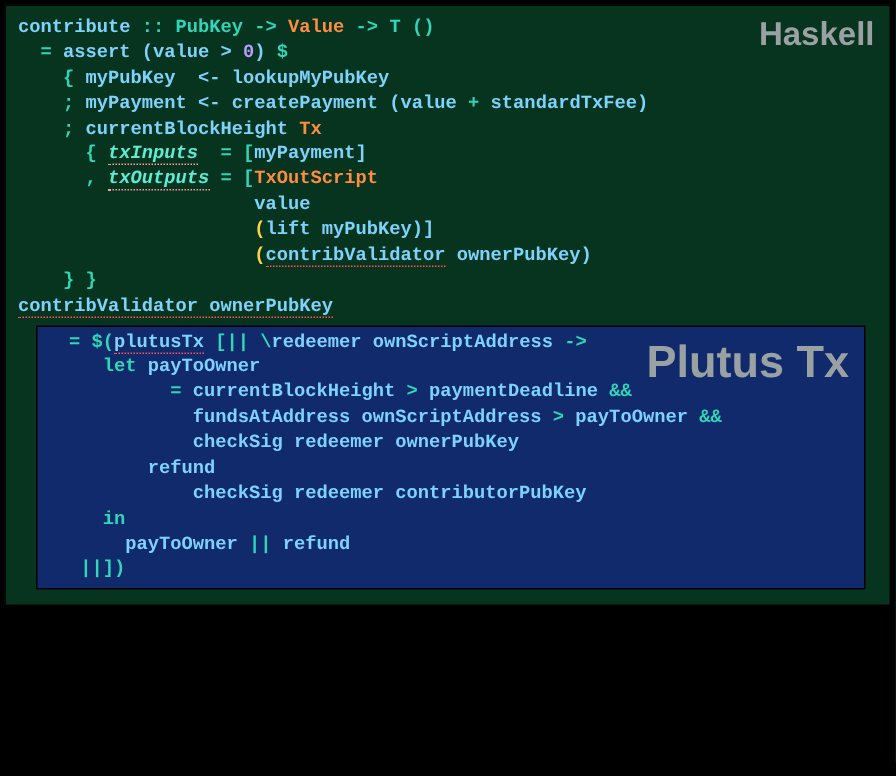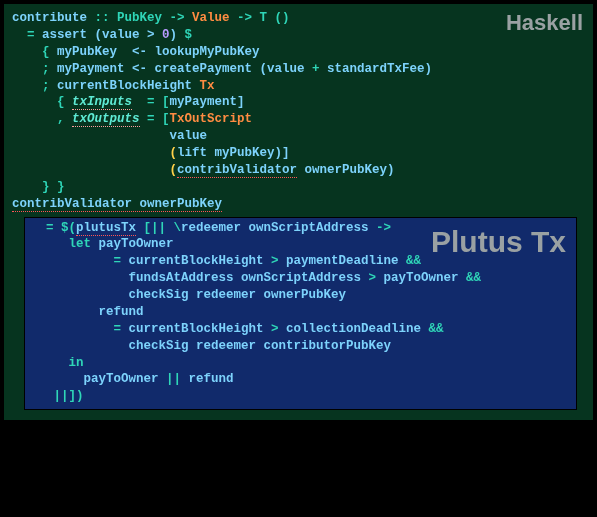--- a/index.html
+++ b/index.html
@@ -83,20 +83,19 @@
 
     <div class="plutus-block">
       <div class="label-plutus">Plutus Tx</div>
 
       <div class="line"><span class="t-teal">  = </span><span class="t-teal">$(</span><span class="t-white t-underline">plutusTx</span><span class="t-teal"> [|| \</span><span class="t-white">redeemer ownScriptAddress </span><span class="t-teal">-&gt;</span></div>
       <div class="line"><span class="t-teal">     let </span><span class="t-white">payToOwner</span></div>
       <div class="line"><span class="t-teal">           = </span><span class="t-white">currentBlockHeight </span><span class="t-teal">&gt;</span><span class="t-white"> paymentDeadline </span><span class="t-teal">&amp;&amp;</span></div>
       <div class="line"><span class="t-white">             fundsAtAddress ownScriptAddress </span><span class="t-teal">&gt;</span><span class="t-white"> payToOwner </span><span class="t-teal">&amp;&amp;</span></div>
       <div class="line"><span class="t-white">             checkSig redeemer ownerPubKey</span></div>
       <div class="line"><span class="t-white">         refund</span></div>
-      <div class="line"><span class="t-teal">           = </span><span class="t-white">currentBlockHeight </span><span class="t-teal">&gt;</span><span class="t-white"> collectionDeadline </span><span class="t-teal">&amp;&amp;</span></div>
       <div class="line"><span class="t-white">             checkSig redeemer contributorPubKey</span></div>
       <div class="line"><span class="t-teal">     in</span></div>
       <div class="line"><span class="t-white">       payToOwner </span><span class="t-teal">||</span><span class="t-white"> refund</span></div>
       <div class="line"><span class="t-teal">   ||])</span></div>
     </div>
   </div>
 </div>
 
 </body></html>

